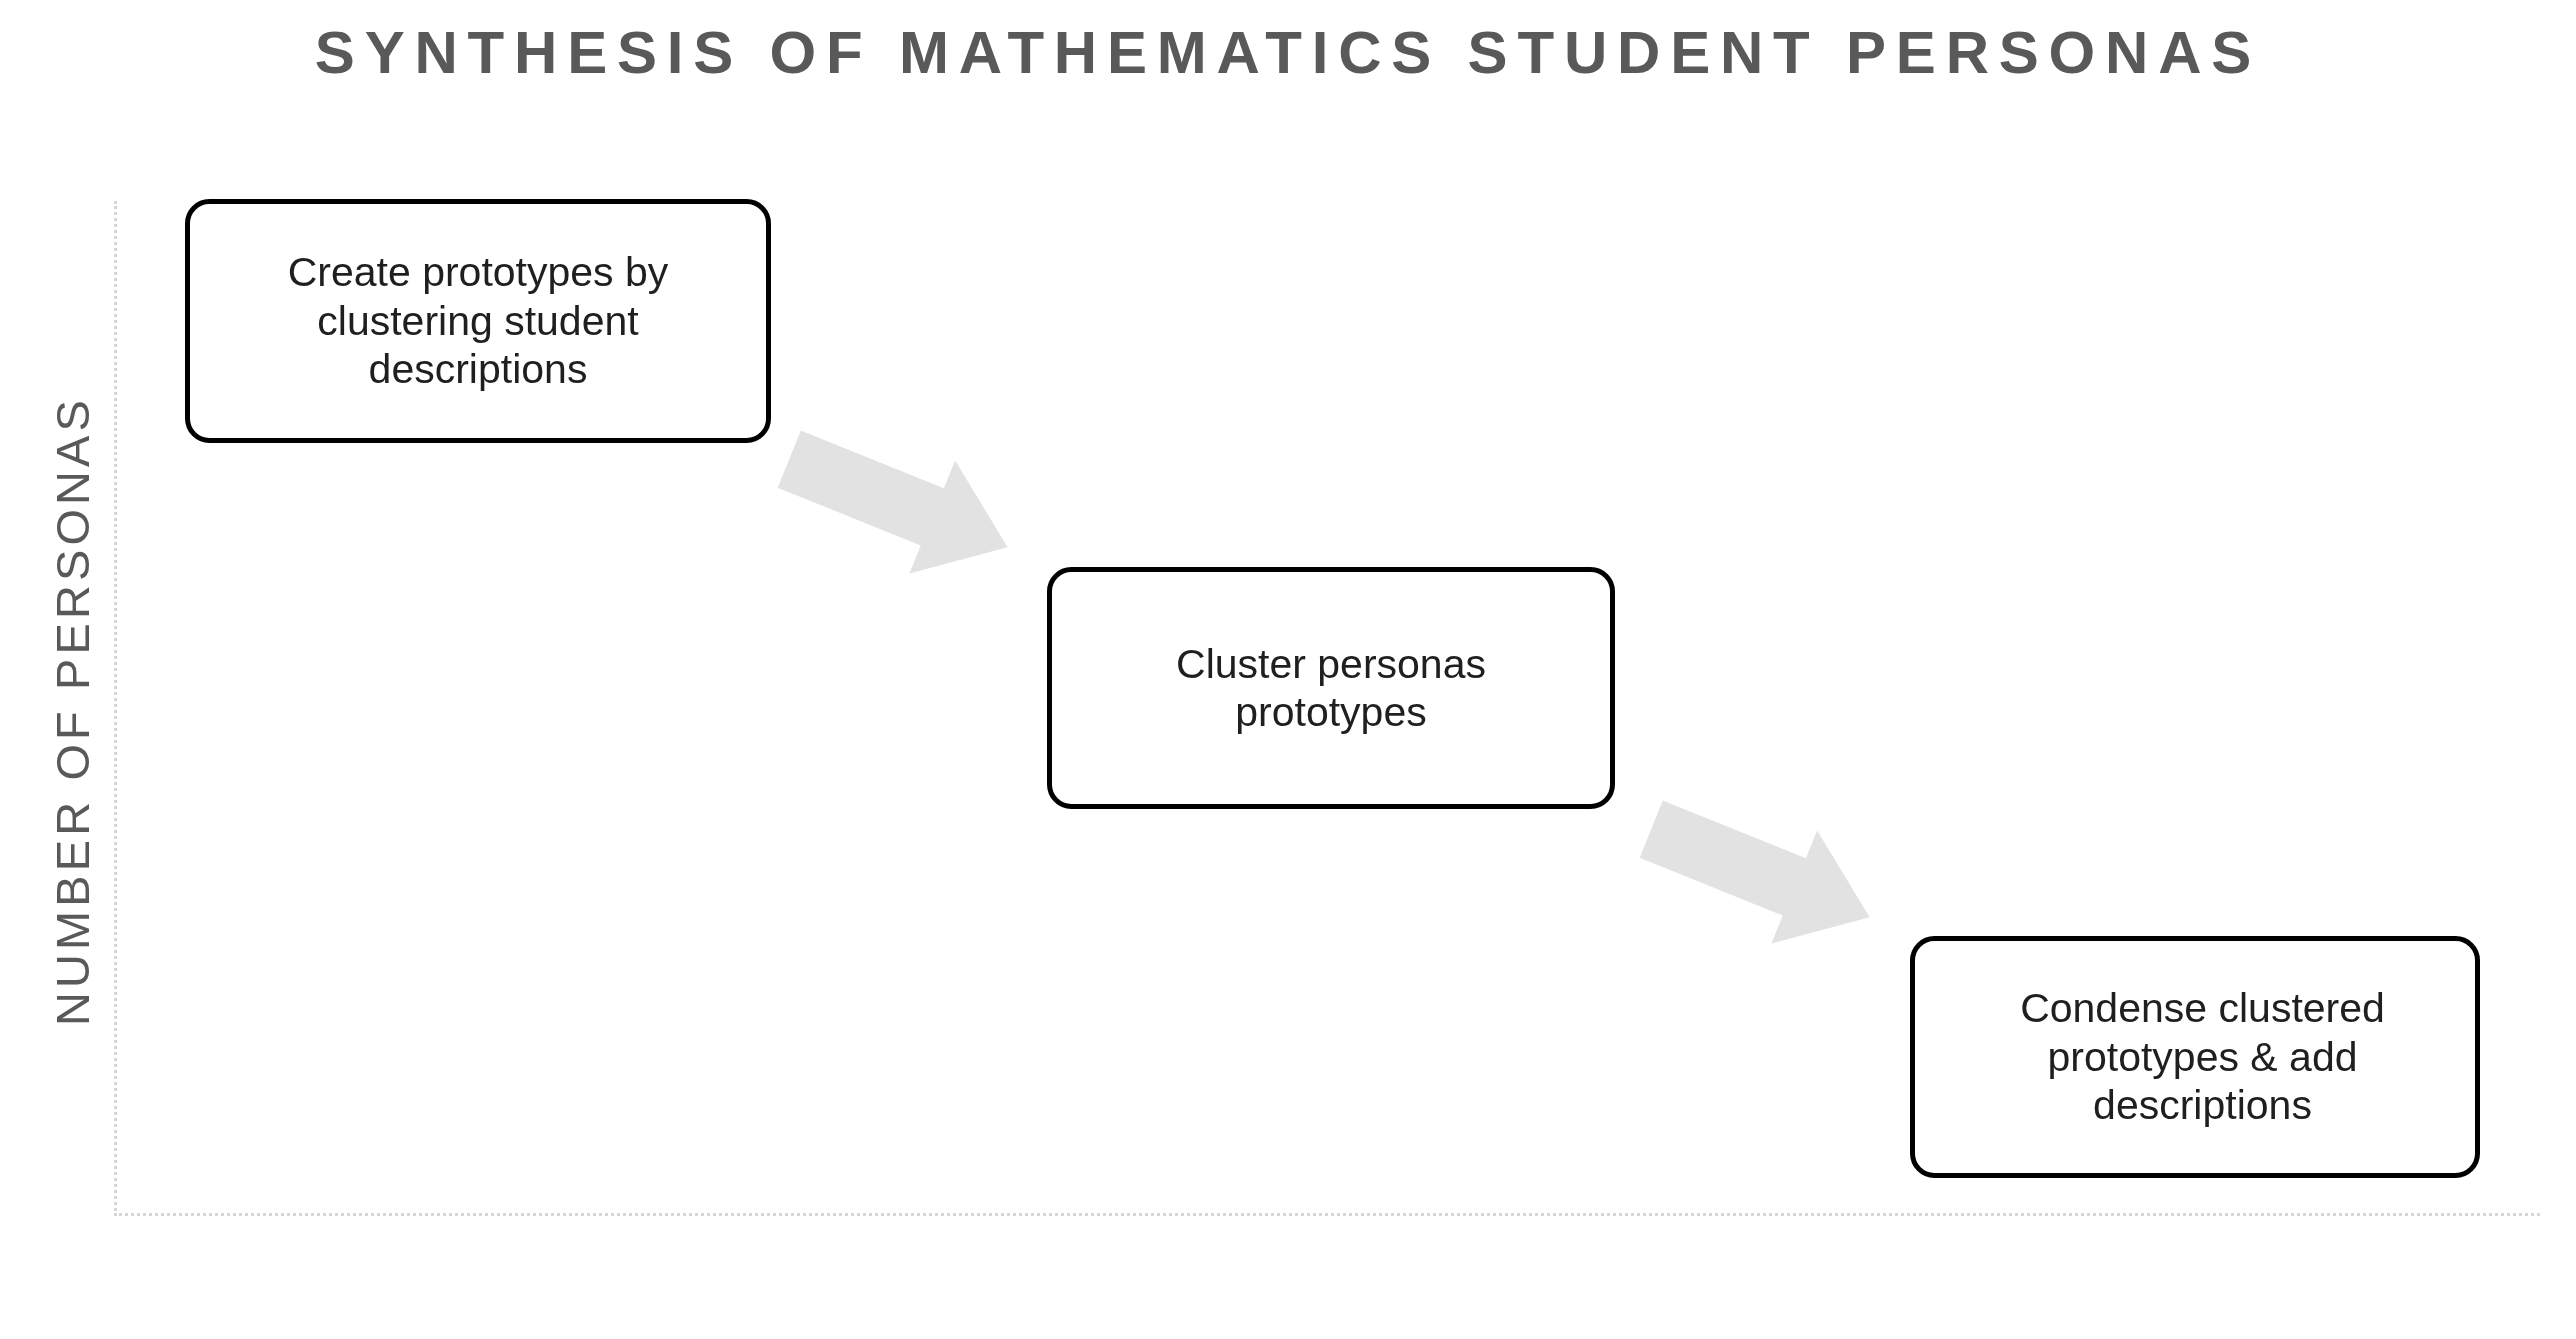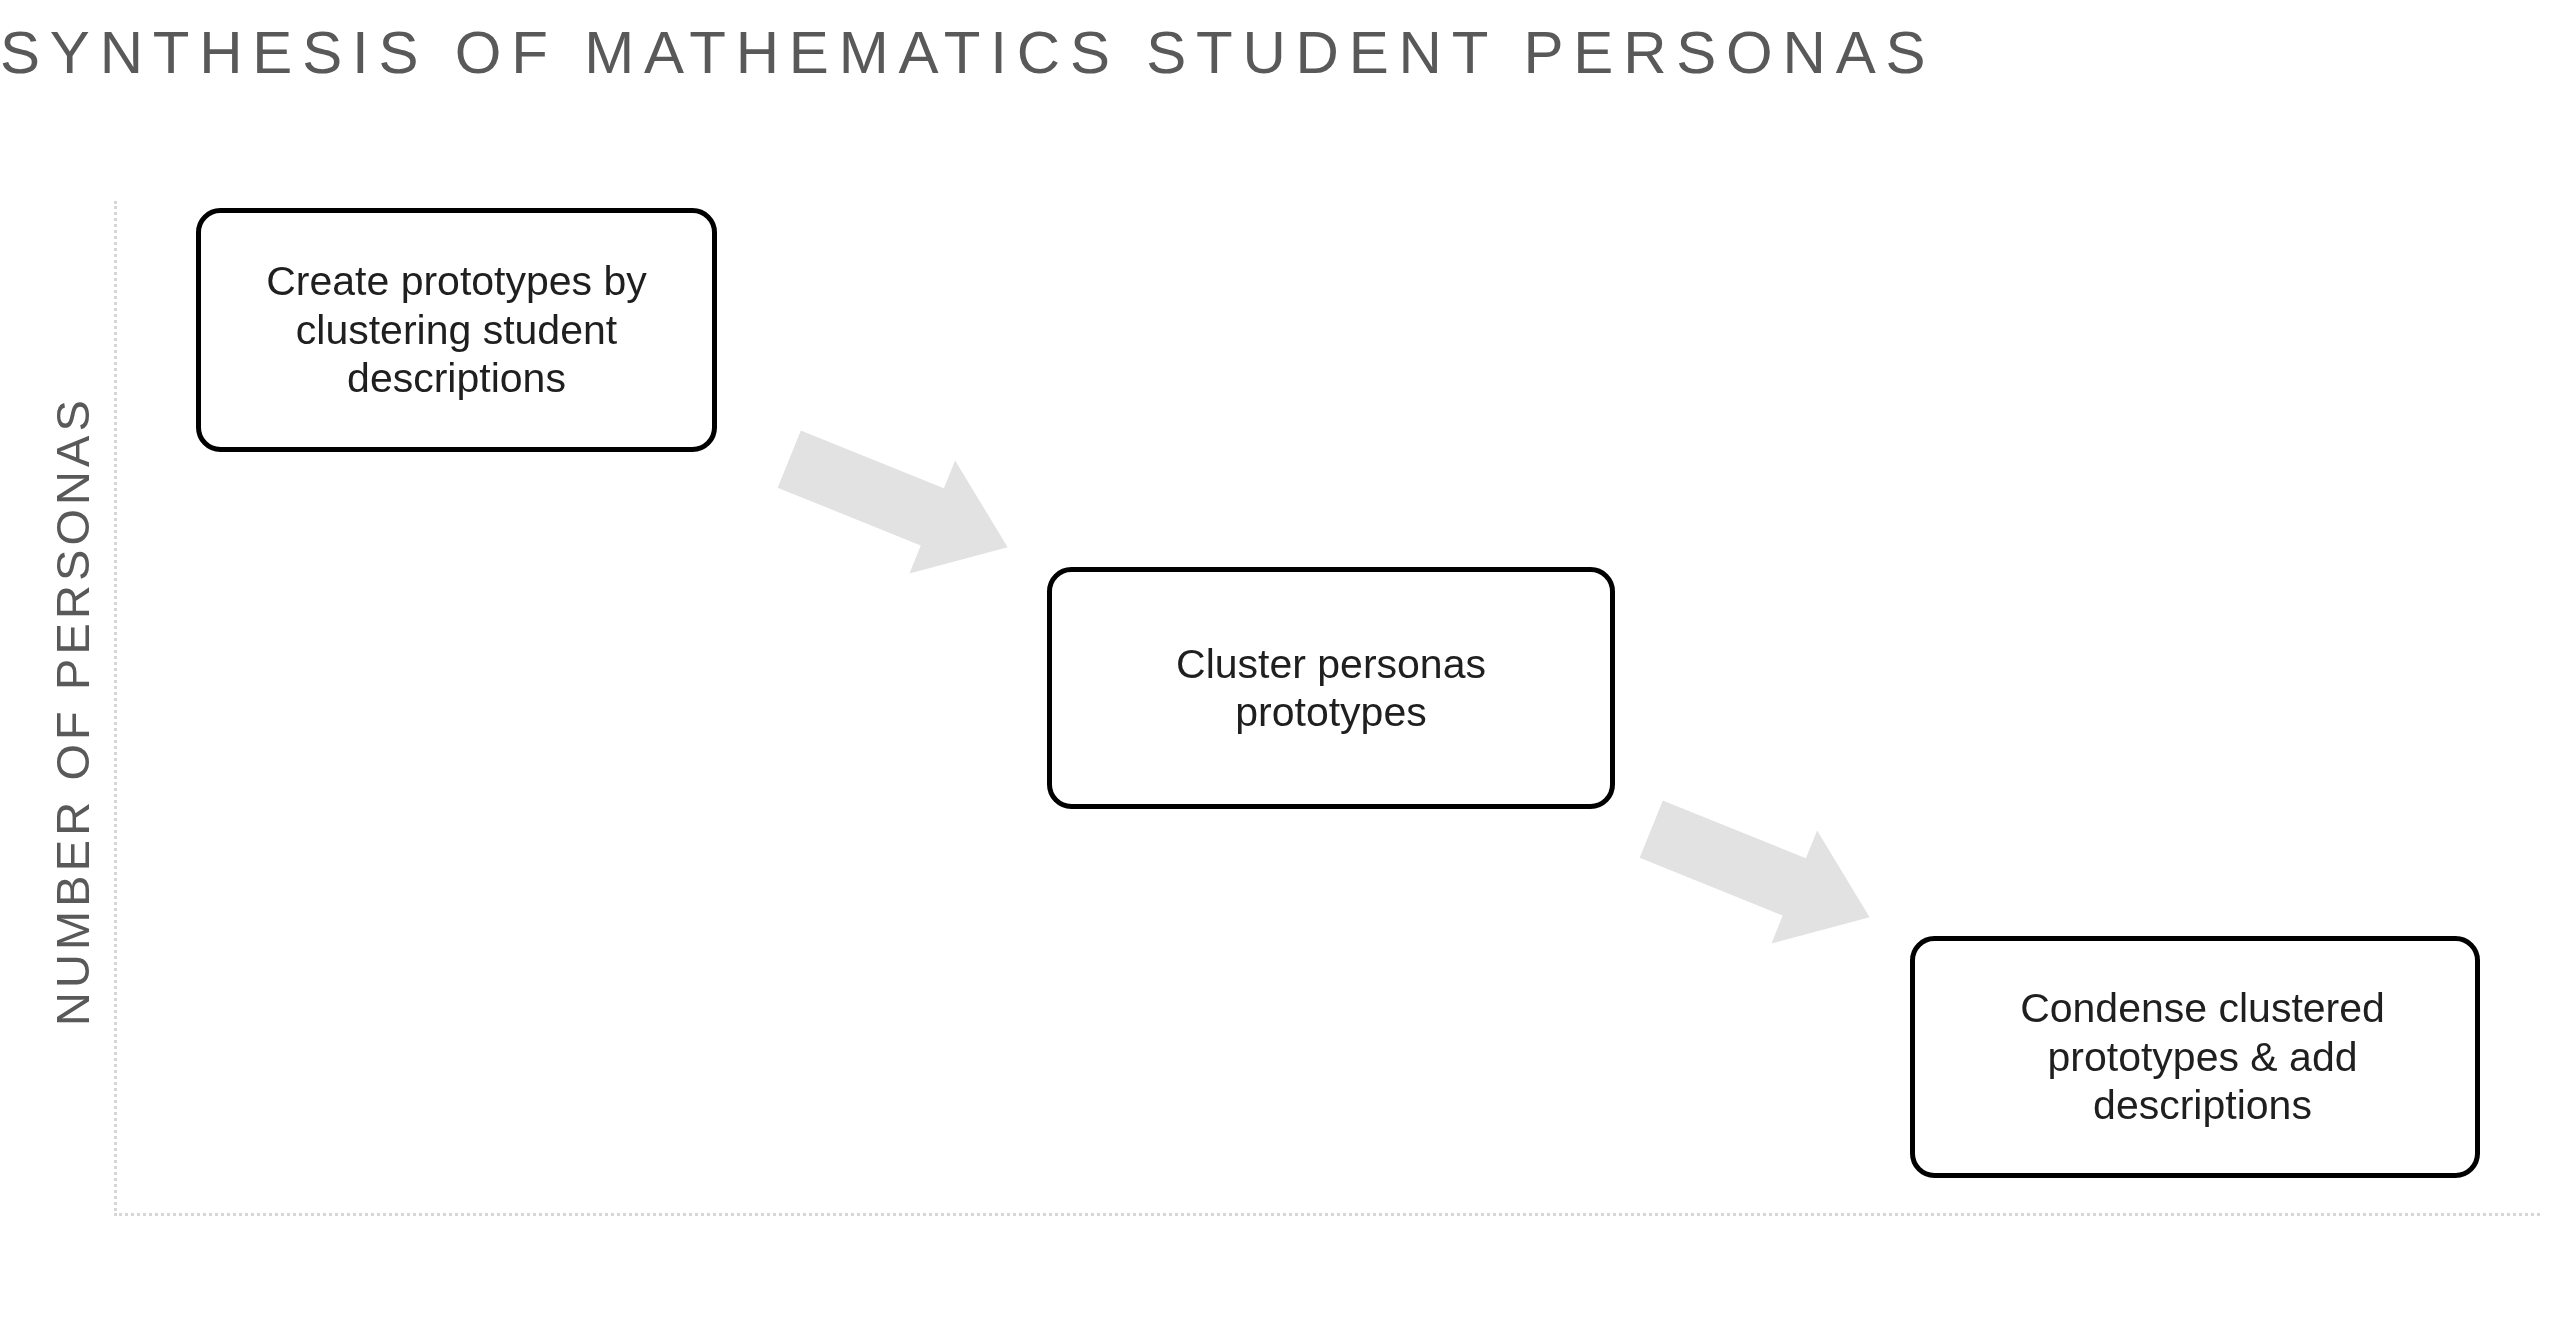--- a/index.html
+++ b/index.html
@@ -19,22 +19,23 @@
     height: 1339px;
     background: var(--background);
     font-family: "Liberation Sans", sans-serif;
     overflow: hidden;
   }
   .chart-title {
     position: absolute;
     top: 18px;
     left: 0;
     width: 100%;
+    text-align: center;
     font-size: 60px;
-    font-weight: normal;
+    font-weight: bold;
     letter-spacing: 9.8px;
     color: var(--title_text);
     white-space: nowrap;
   }
   .plot-area {
     position: absolute;
     left: 114px;
     top: 201px;
     width: 2426px;
     height: 1015px;
@@ -70,21 +71,21 @@
     align-items: center;
     justify-content: center;
     text-align: center;
   }
   .step-box .step-text {
     font-size: 41px;
     line-height: 1.18;
     color: var(--box_text);
     white-space: pre-line;
   }
-  .step-box-1 { left: 185px;  top: 208px;  width: 521px; height: 244px; margin-left: 11px; }
+  .step-box-1 { left: 185px;  top: 199px;  width: 586px; height: 244px; }
   .step-box-2 { left: 1047px; top: 567px;  width: 568px; height: 242px; }
   .step-box-3 { left: 1910px; top: 936px; width: 570px; height: 242px; padding-left: 15px; }
   .flow-arrow {
     position: absolute;
     transform-origin: 0 50%;
     transform: rotate(22deg);
   }
   .flow-arrow polygon { fill: var(--arrow_fill); }
   .flow-arrow-1 { left: 789px;  top: 394px; }
   .flow-arrow-2 { left: 1651px; top: 764px; }

